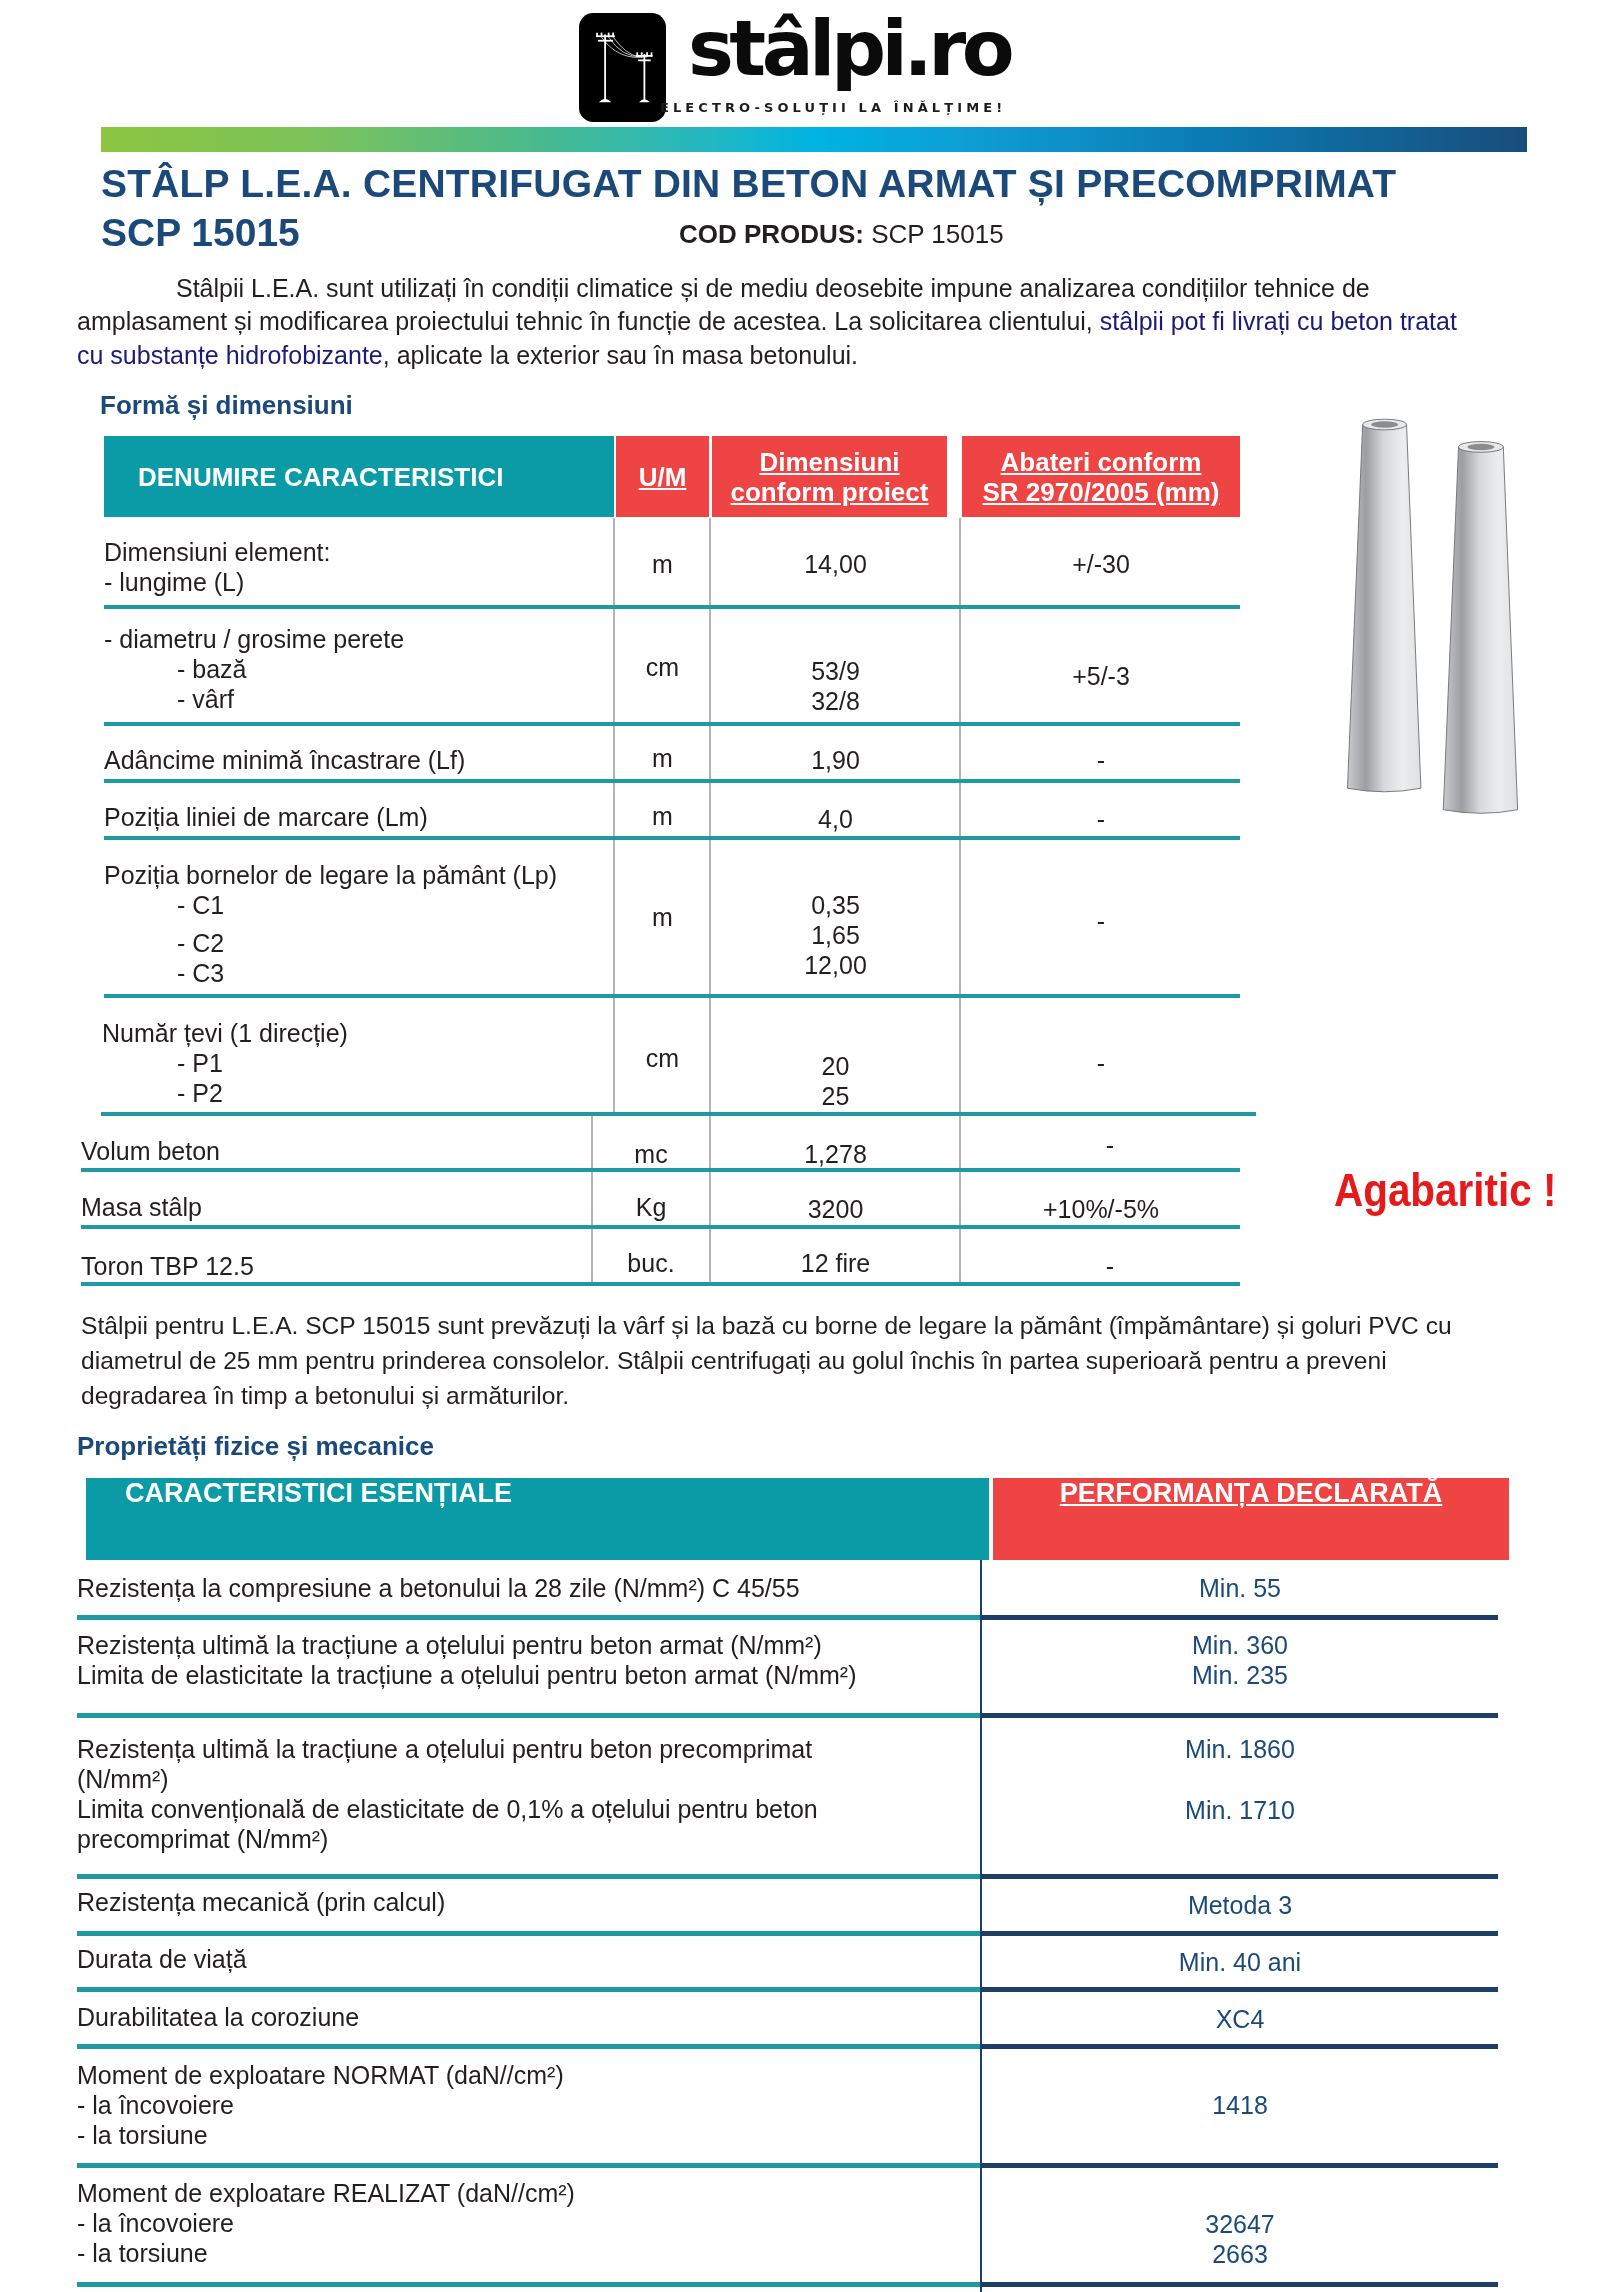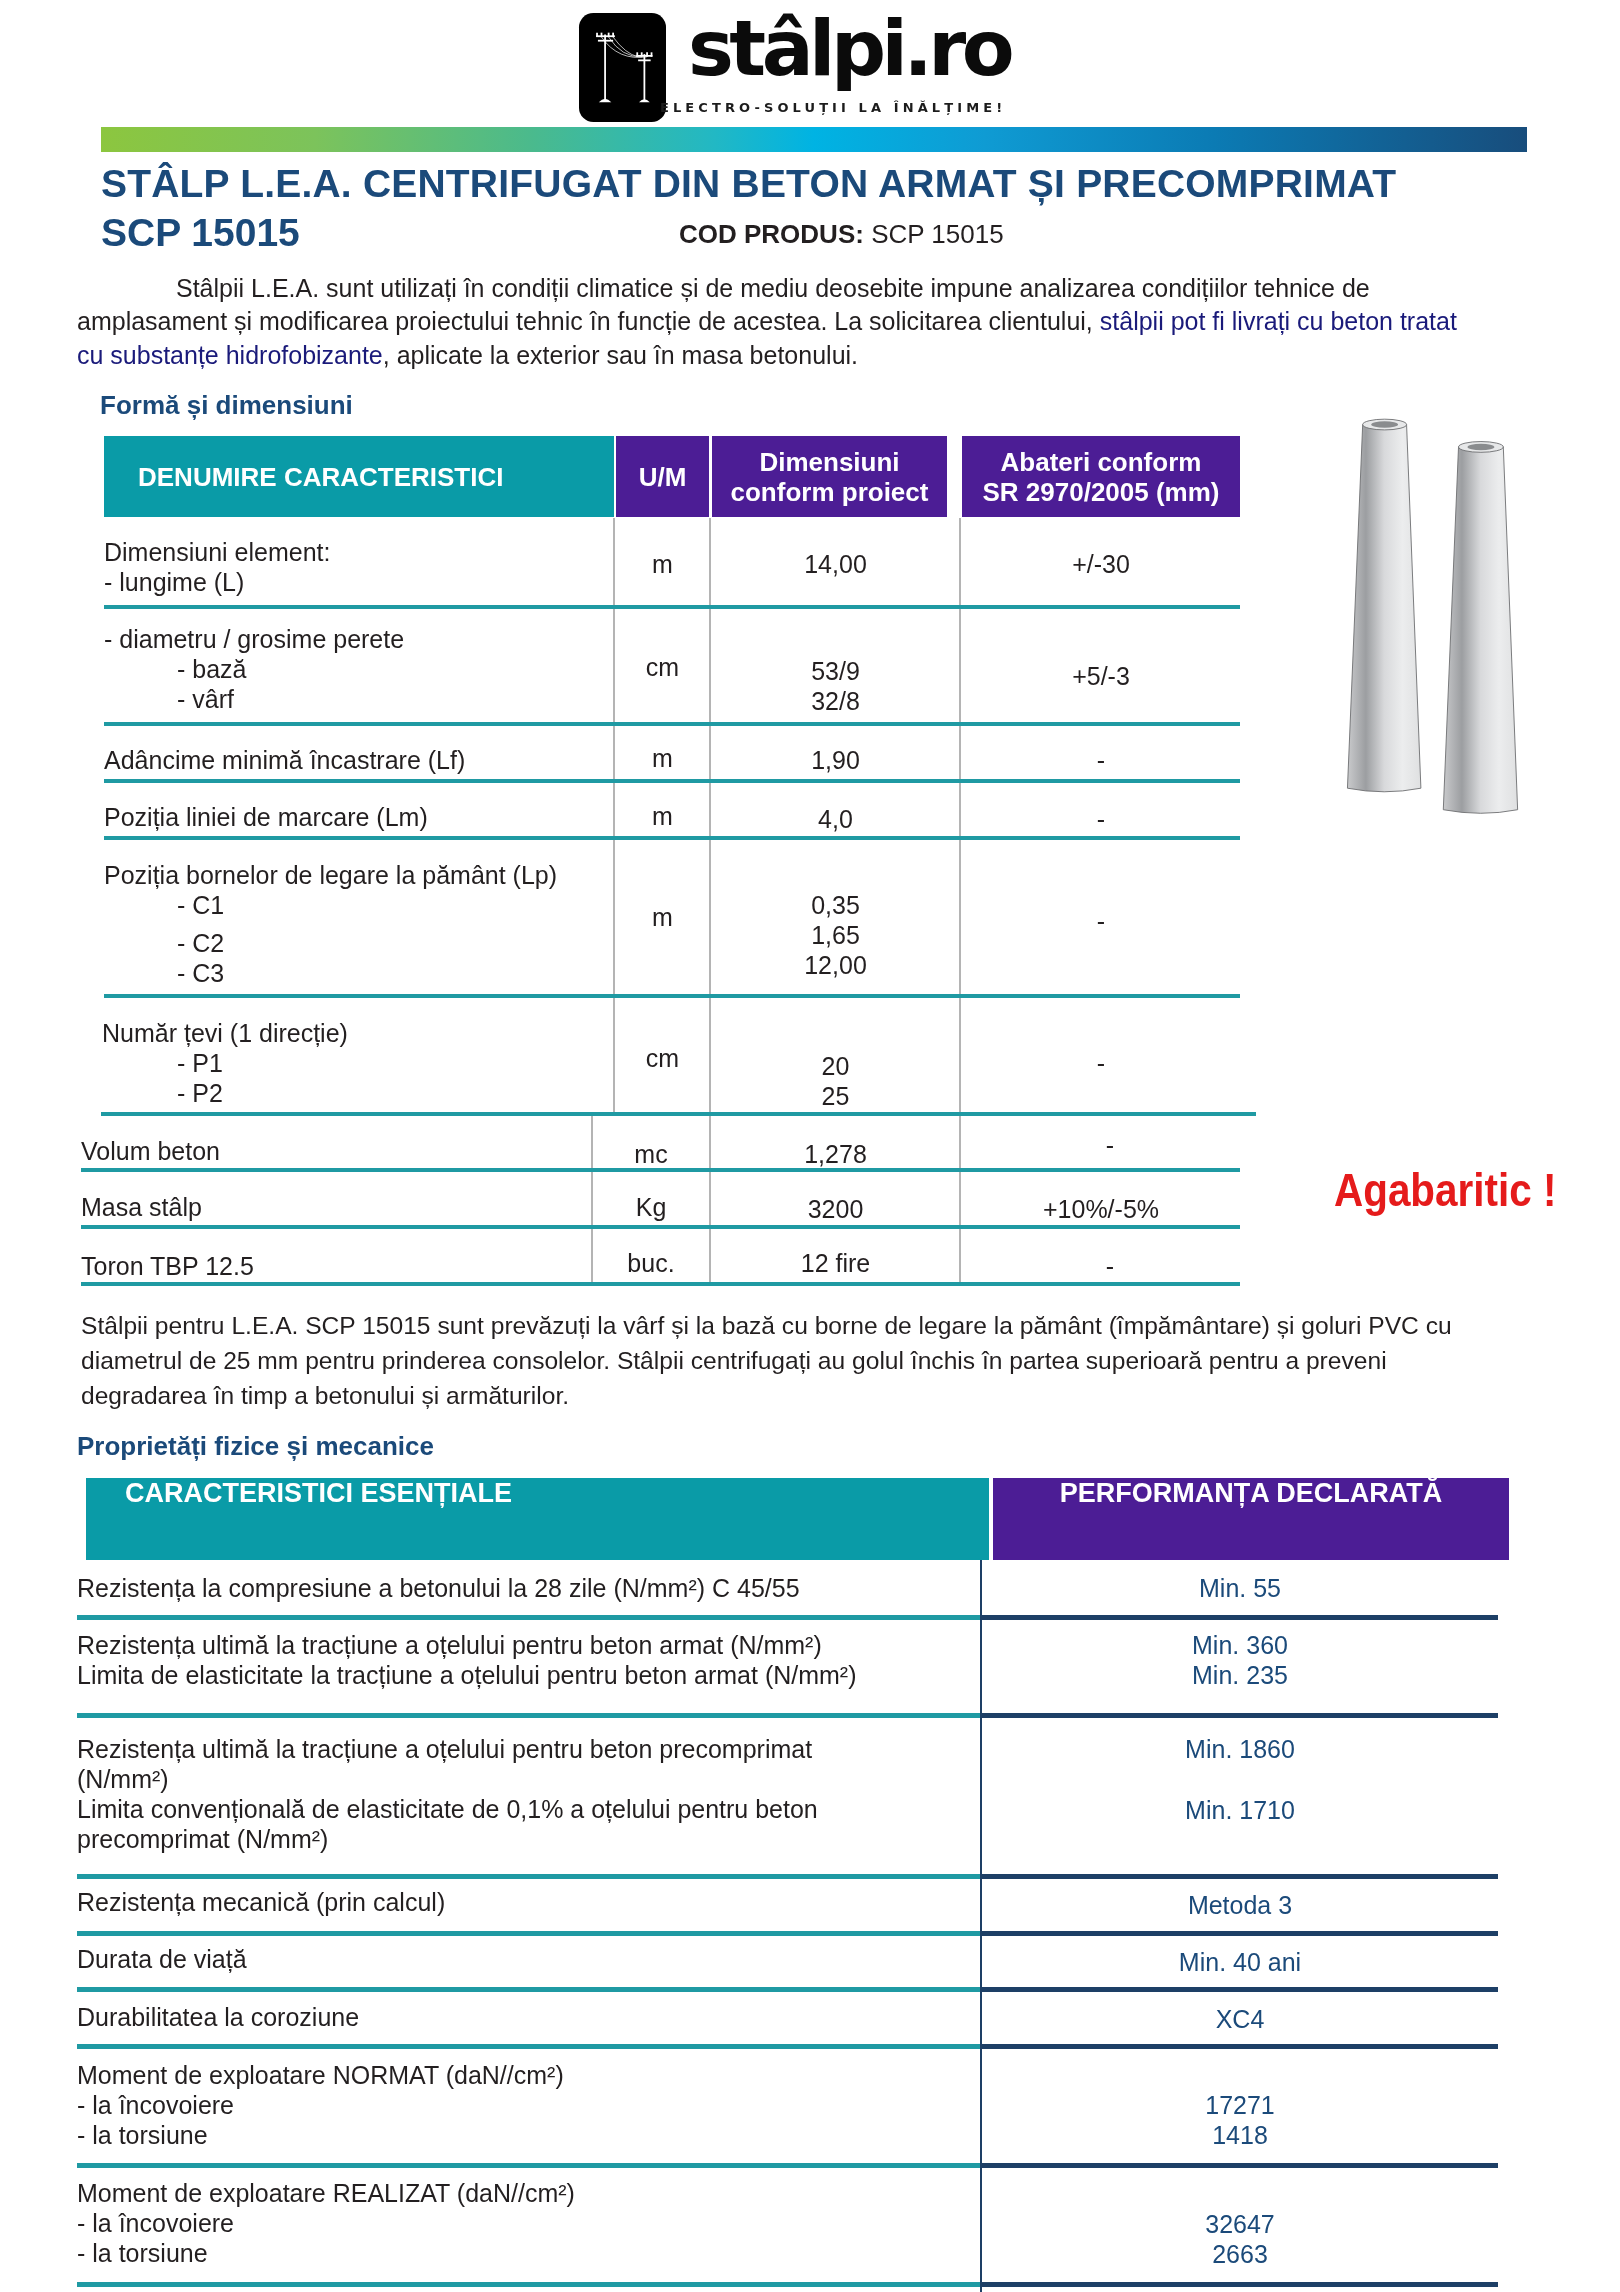--- a/index.html
+++ b/index.html
@@ -25,21 +25,21 @@
 
   
   .para { font-size:25px; line-height:33px; color:#231f20; white-space:nowrap; }
   .hl { color:#1a1a7a; }
   .section-h { font-size:26px; font-weight:bold; color:#1b4a7a; white-space:nowrap; }
 
   
   .t1-head { top:436px; height:81px; display:flex; align-items:center; justify-content:center; color:#fff;
              font-weight:bold; font-size:26px; text-align:center; line-height:30px; }
   .teal { background:#0a9ba7; }
-  .navy { background:#4c1d95; }
+  .navy { background:#ef4444;text-decoration:underline; }
   .cell { font-size:25px; line-height:30px; color:#231f20; white-space:nowrap; }
   .ctr { text-align:center; }
   .hsep { height:3.6px; background:#1f9aa3; }
   .vsep { width:1.8px; background:#b4b4b4; }
 
   
   .t2-head { top:1478px; height:82px; display:flex; color:#fff; font-weight:bold; font-size:27px;margin-left:11px; }
   .lsep { height:4.5px; background:#1f9aa3; }
   .rsep { height:4.5px; background:#1d3f66; }
   .val2 { color:#1b4a7a; font-size:25px; line-height:30px; text-align:center; white-space:nowrap; }
@@ -282,21 +282,20 @@
 
   <div class="abs cell" style="left:77px; top:2002px;">Durabilitatea la coroziune</div>
   <div class="abs val2" style="left:982px; width:516px; top:2004px;">XC4</div>
 
   <div class="abs cell" style="left:77px; top:2060px;">
     <div>Moment de exploatare NORMAT (daN//cm²)</div>
     <div>- la încovoiere</div>
     <div>- la torsiune</div>
   </div>
   <div class="abs val2" style="left:982px; width:516px; top:2090px;">
-    <div>17271</div>
     <div>1418</div>
   </div>
 
   <div class="abs cell" style="left:77px; top:2178px;">
     <div>Moment de exploatare REALIZAT (daN//cm²)</div>
     <div>- la încovoiere</div>
     <div>- la torsiune</div>
   </div>
   <div class="abs val2" style="left:982px; width:516px; top:2209px;">
     <div>32647</div>

